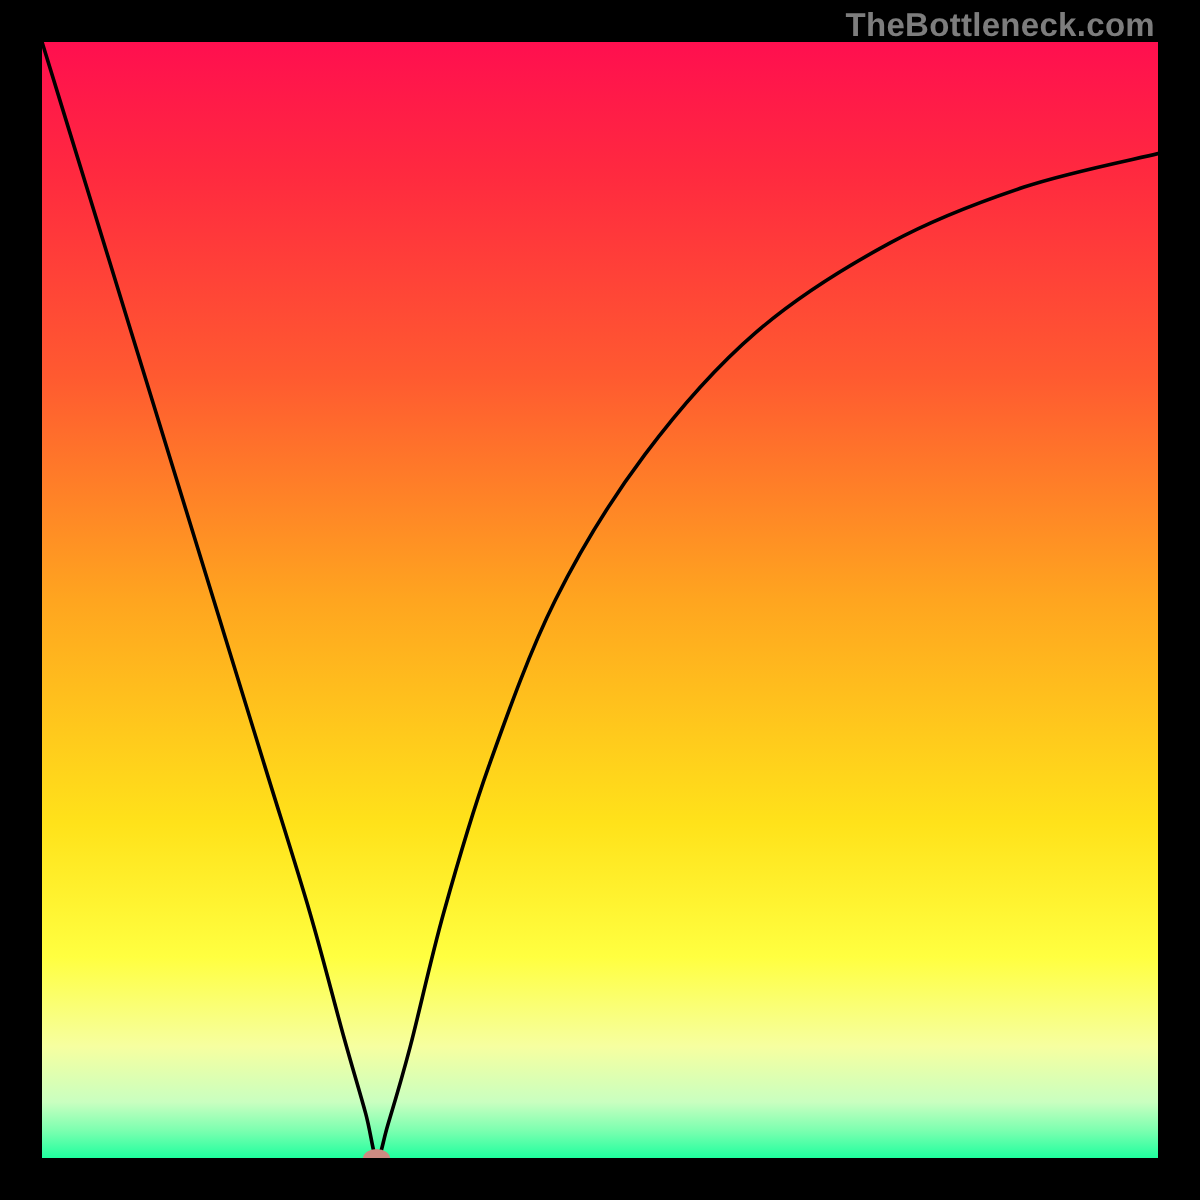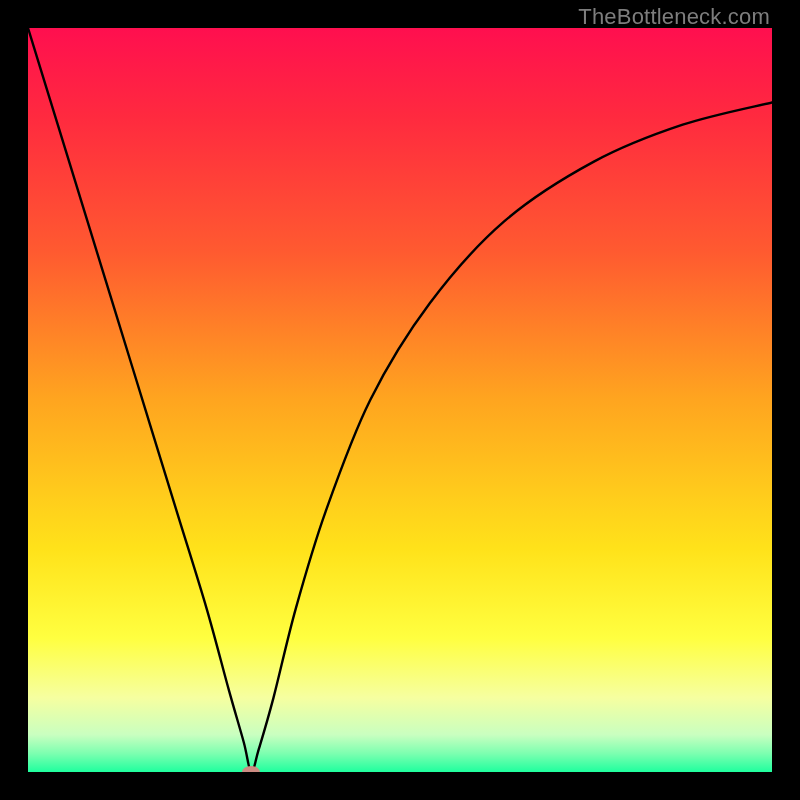--- a/index.html
+++ b/index.html
@@ -30,21 +30,21 @@
   .gradient {
     position: absolute;
     inset: 0;
   }
   .watermark {
     position: absolute;
     top: 4px;
     right: 30px;
     color: #7d7d7d;
     font-size: 22px;
-    font-weight: 400;
+    font-weight: 700;
     letter-spacing: 0.2px;
   }
   svg.curve {
     position: absolute;
     inset: 0;
   }
   .min-marker {
     position: absolute;
     width: 18px;
     height: 12px;

